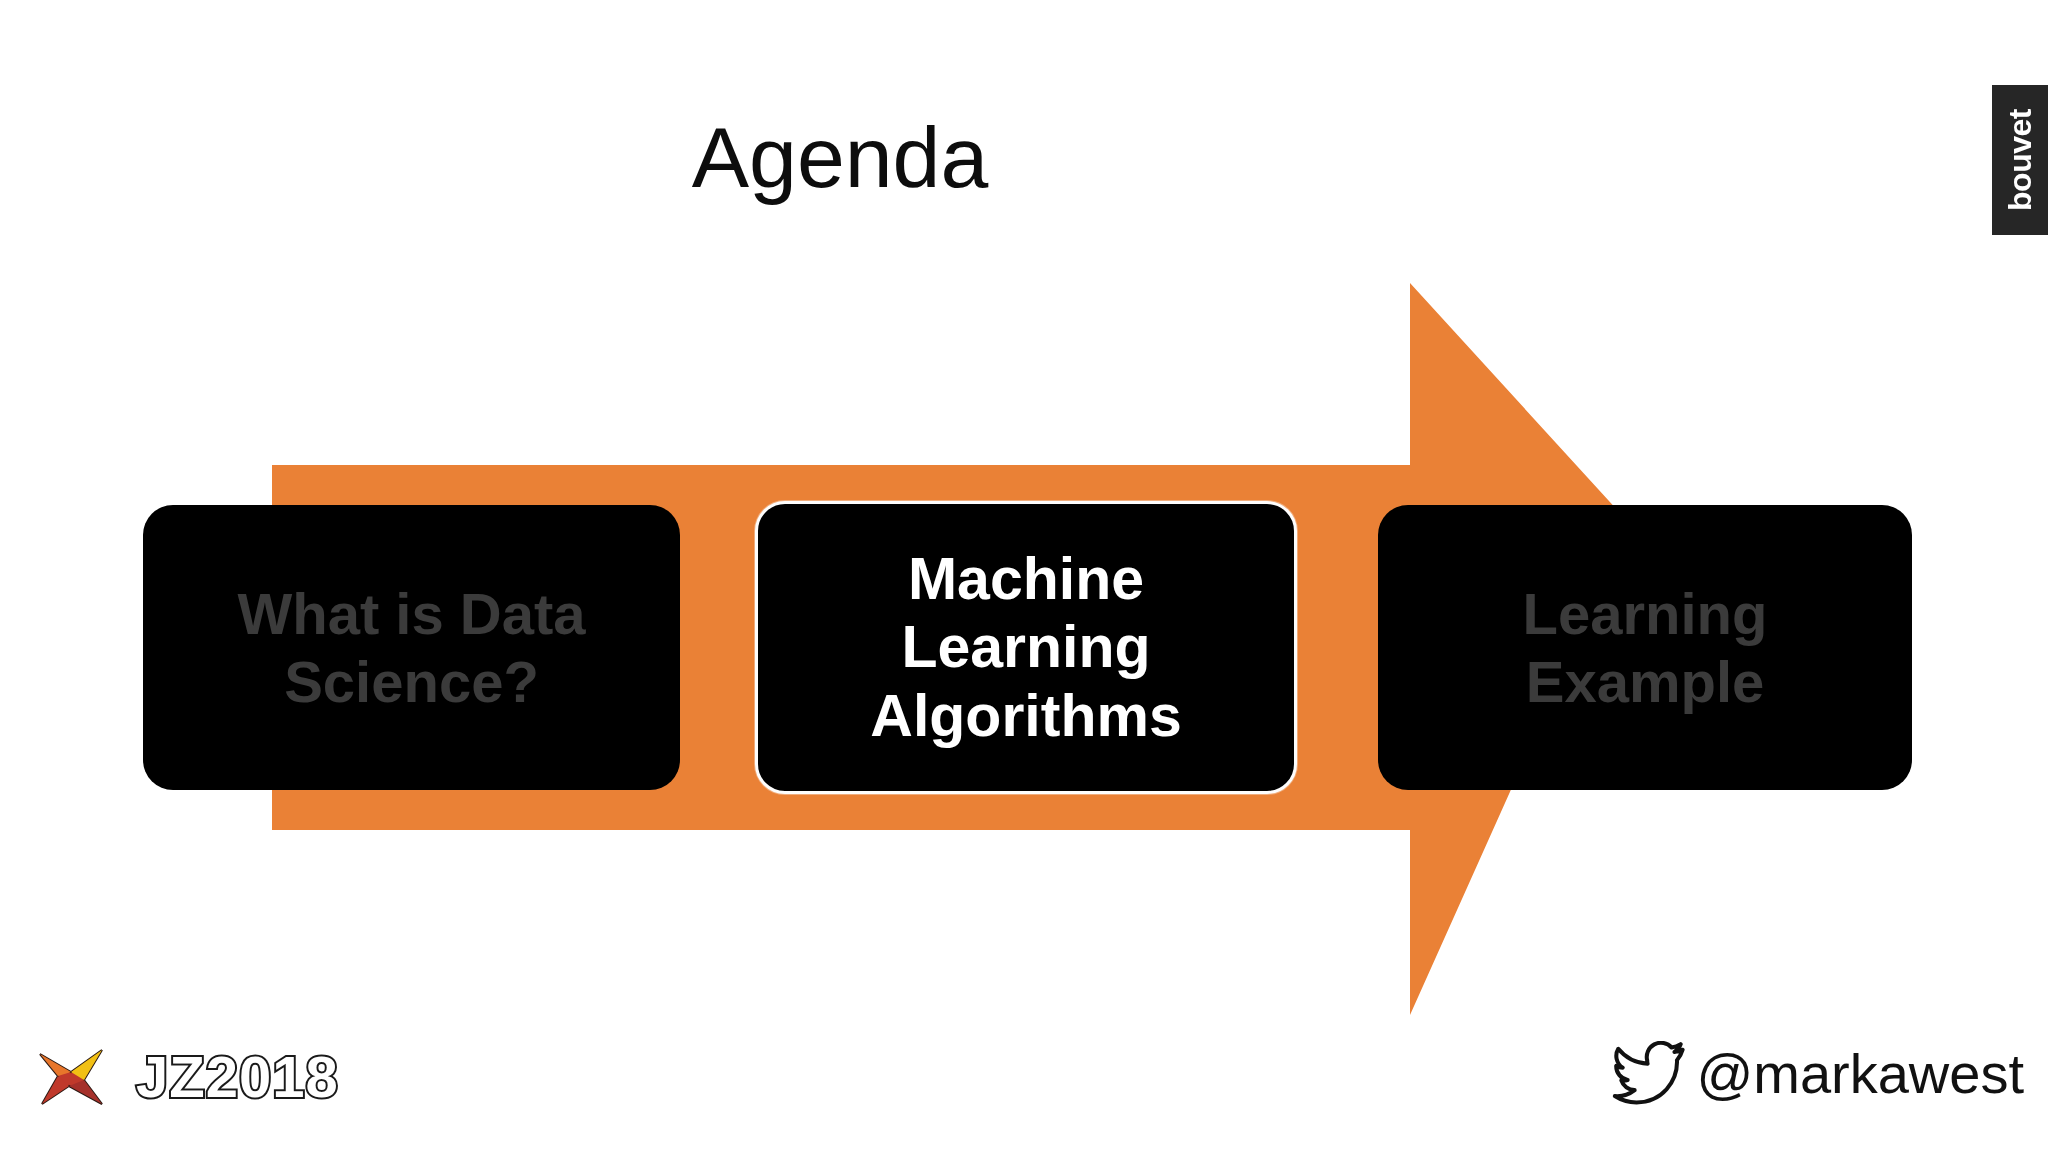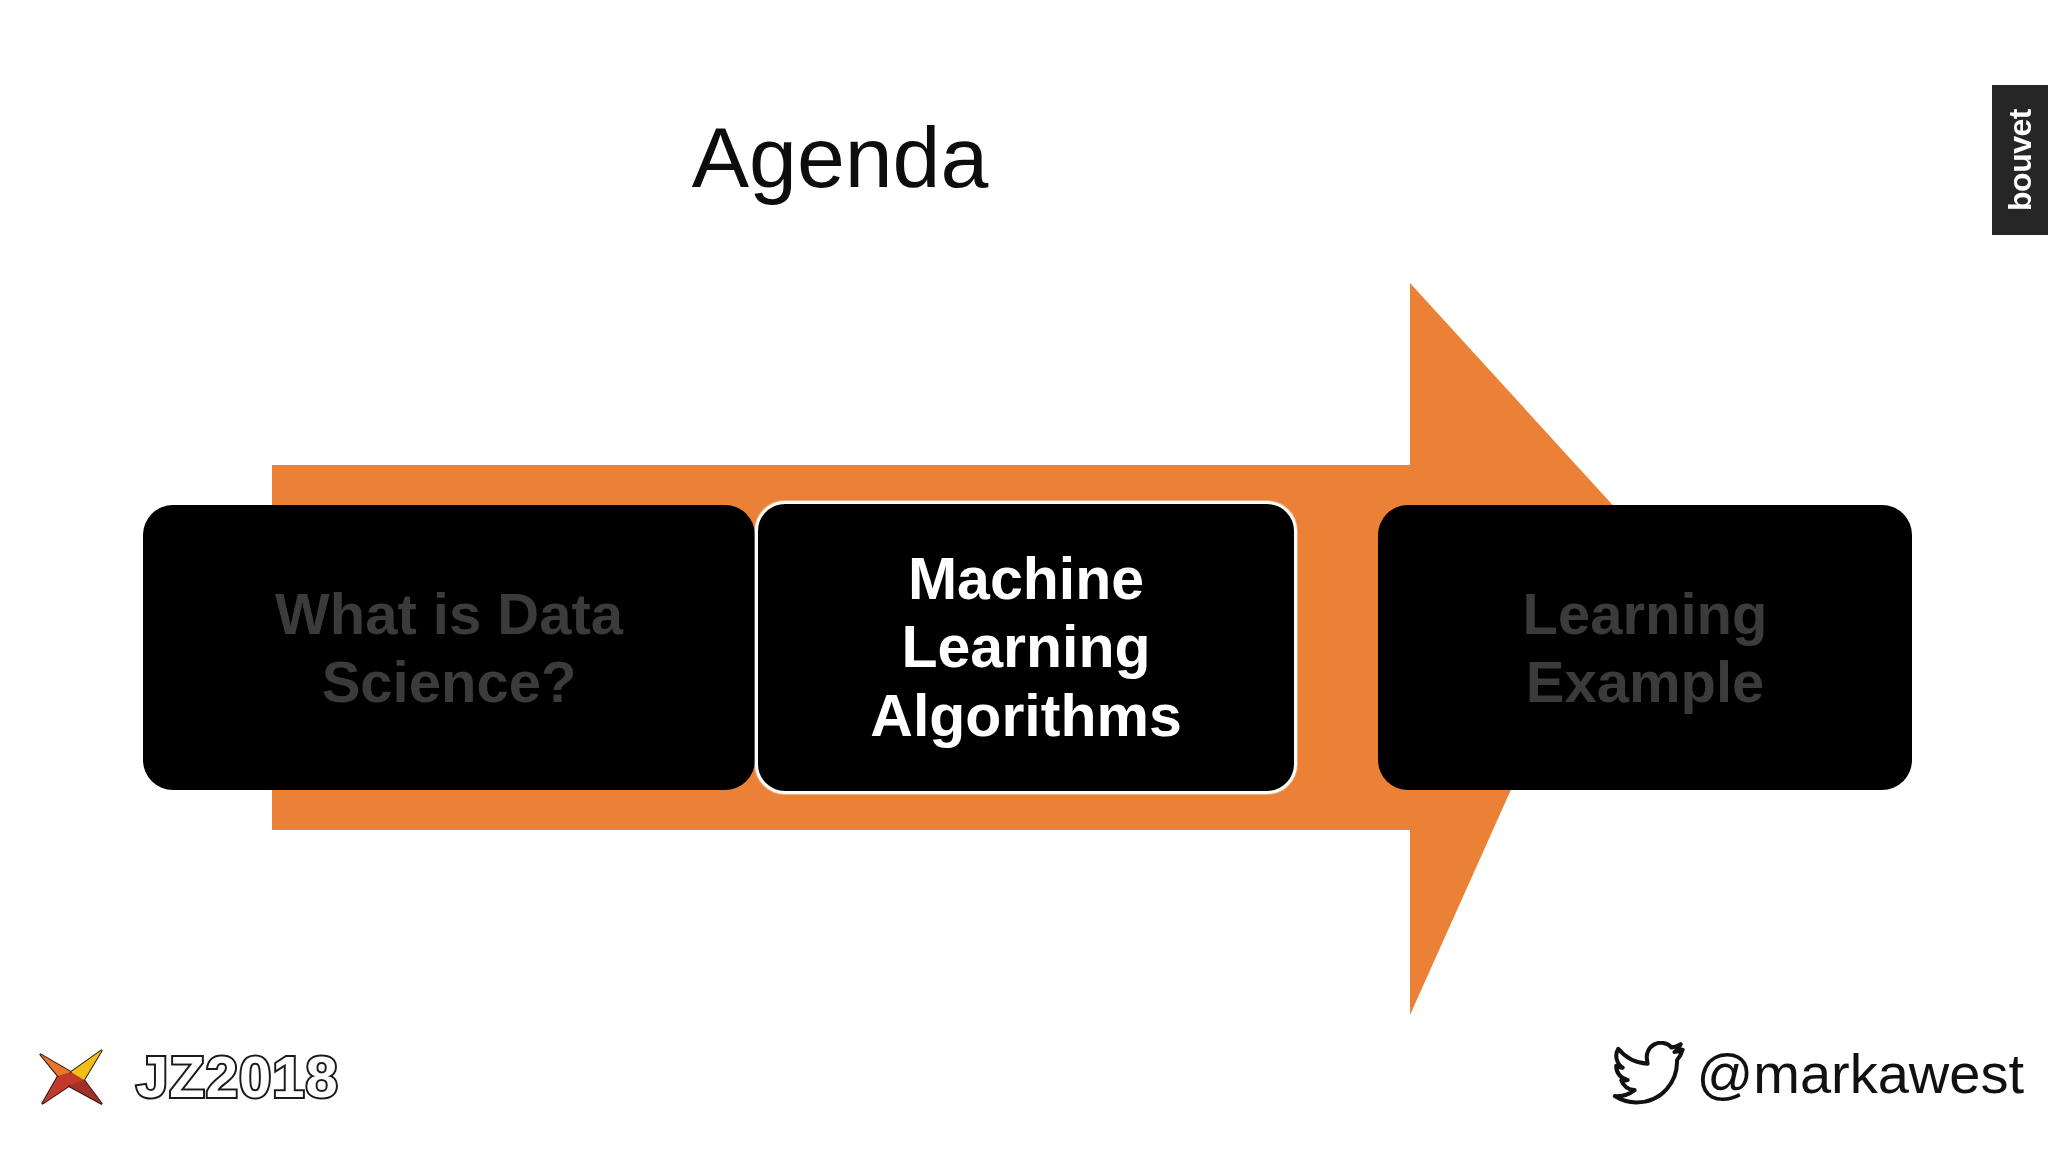--- a/index.html
+++ b/index.html
@@ -83,21 +83,21 @@
   .step-box.active {
     border: 3px solid #fdfdfd;
     box-shadow: 0 0 0 1px rgba(255,255,255,0.35);
   }
   .step-box.active .step-label {
     color: #ffffff;
     font-size: 59px;
     text-align: center;
   }
 
-  #step-0 { left: 143px;  top: 505px; width: 612px; height: 285px; }
+  #step-0 { left: 143px;  top: 505px; width: 537px; height: 285px; }
   #step-1 { left: 755px;  top: 501px; width: 542px; height: 293px; }
   #step-2 { left: 1378px; top: 505px; width: 534px; height: 285px; }
 
   
   .bouvet-tab {
     position: absolute;
     left: 1992px;
     top: 85px;
     width: 56px;
     height: 150px;

